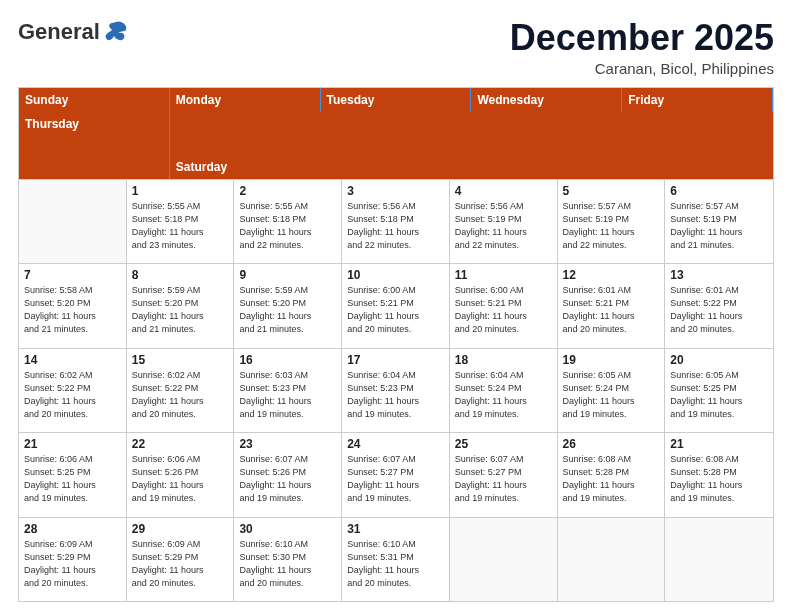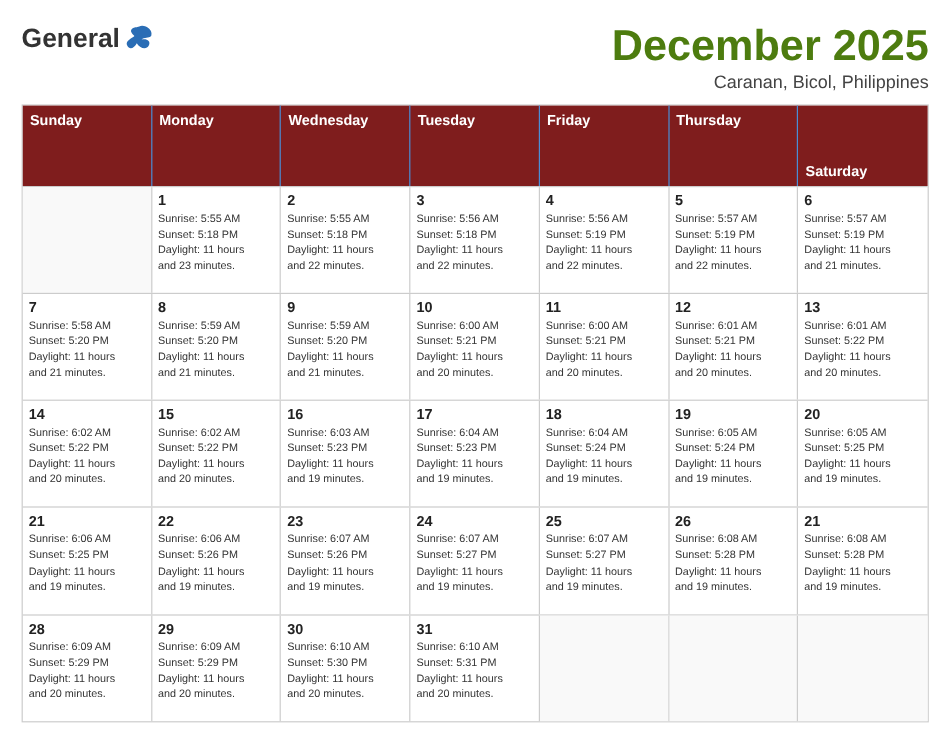--- a/index.html
+++ b/index.html
@@ -32,38 +32,38 @@
       width: 28px;
       height: 28px;
       margin-left: 2px;
     }
     .title-block {
       text-align: right;
     }
     .month-title {
       font-size: 36px;
       font-weight: bold;
-      color: #4d7c0f;
+      color: #0f172a;
       line-height: 1.1;
     }
     .location {
       font-size: 15px;
       color: #444;
       margin-top: 2px;
     }
     .calendar {
       flex: 1;
       display: flex;
       flex-direction: column;
       border: 1px solid #ccc;
     }
     .cal-header-row {
       display: grid;
-      grid-template-columns: repeat(7, 1fr);
-      background: #7f1d1d;
+      grid-template-columns: repeat(5, 1fr);
+      background: #c2410c;
     }
     .cal-header-cell {
       color: #fff;
       font-weight: bold;
       font-size: 12px;
       padding: 5px 6px;
       border-right: 1px solid #4a8dd5;
       text-align: left;
     }
     .cal-header-cell:last-child { border-right: none; margin-top: 43px; }
@@ -120,22 +120,22 @@
     <div class="title-block">
       <div class="month-title">December 2025</div>
       <div class="location">Caranan, Bicol, Philippines</div>
     </div>
   </div>
 
   <div class="calendar">
     <div class="cal-header-row">
     <div class="cal-header-cell">Sunday</div>
         <div class="cal-header-cell">Monday</div>
+        <div class="cal-header-cell">Tuesday</div>
         <div class="cal-header-cell">Wednesday</div>
-        <div class="cal-header-cell">Tuesday</div>
         <div class="cal-header-cell">Friday</div>
         <div class="cal-header-cell">Thursday</div>
         <div class="cal-header-cell">Saturday</div>
       </div>
     <div class="cal-body">
     <div class="cal-row">
           <div class="cal-cell empty"></div>
           <div class="cal-cell">
             <span class="day-num">1</span>
             <div class="day-info" style="white-space: pre-line;">Sunrise: 5:55 AM

